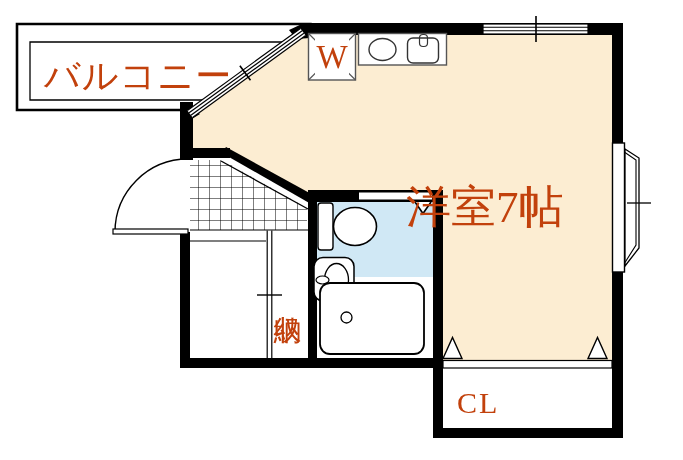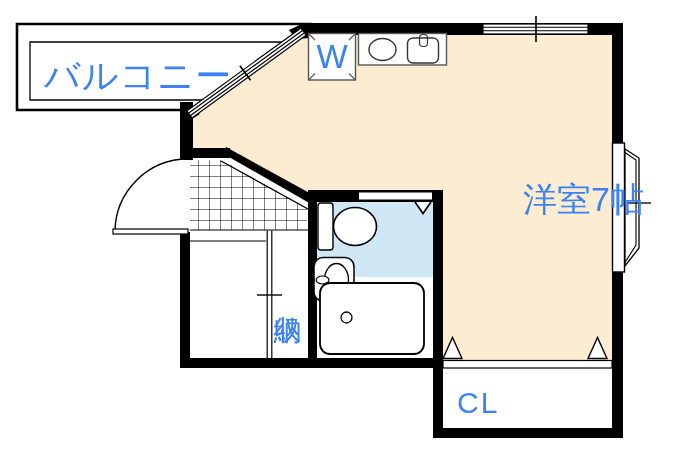--- a/index.html
+++ b/index.html
@@ -2,24 +2,24 @@
 <html><head>
 <meta charset="utf-8">
 <style>
   html,body{margin:0;padding:0;}
   body{
     width:683px;height:460px;background:#ffffff;overflow:hidden;
     font-family:"Liberation Sans","DejaVu Sans",sans-serif;
   }
   #plan{position:relative;width:683px;height:460px;}
   #plan svg{position:absolute;left:0;top:0;}
-  .lbl{position:absolute;color:#3b82f6;white-space:nowrap;}
+  .lbl{position:absolute;color:#c2410c;white-space:nowrap;font-family:Liberation Serif, serif;}
   .lbl-balcony{left:42px;top:52px;width:192px;font-size:36px;text-align:center;letter-spacing:1px;}
   .lbl-washer{left:315px;top:39px;width:34px;height:36px;font-size:33px;line-height:36px;text-align:center;background:#ffffff;}
-  .lbl-mainroom{left:444px;top:177px;width:200px;font-size:34px;text-align:right;}
+  .lbl-mainroom{left:406px;top:177px;width:200px;font-size:45px;text-align:left;}
   .lbl-storage{left:270px;top:252px;width:34px;height:86px;font-size:28px;line-height:34px;
     writing-mode:vertical-rl;text-orientation:upright;text-align:center;letter-spacing:2px;}
   .lbl-closet{left:457px;top:386px;width:140px;font-size:30px;text-align:left;letter-spacing:2px;}
 </style>
 </head>
 <body>
 
 <div id="plan">
 <svg width="683" height="460" viewBox="0 0 683 460">
   <defs>

